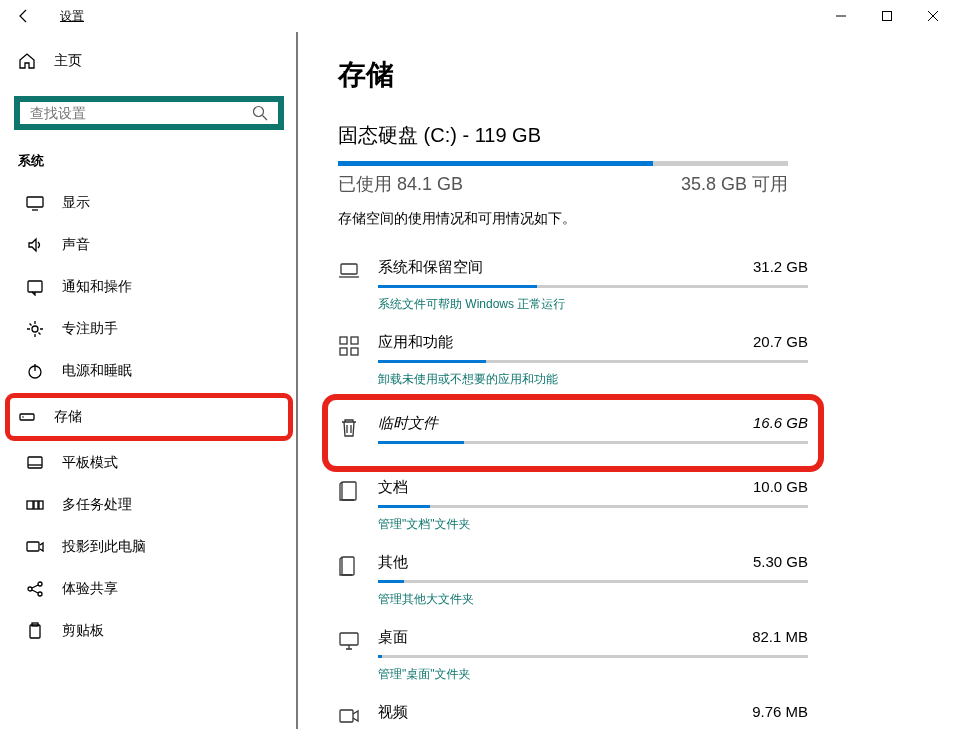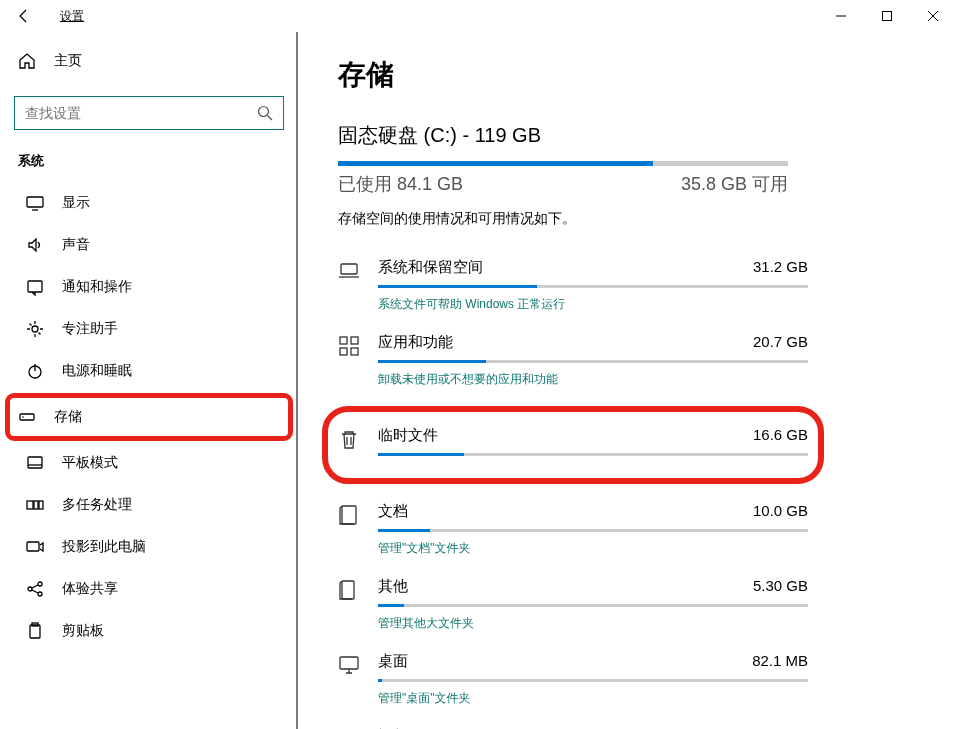--- a/index.html
+++ b/index.html
@@ -11,39 +11,39 @@
 .window-title { font-size: 12px; }
 .window-controls { display: flex; }
 .win-btn { width: 46px; height: 32px; display: flex; align-items: center; justify-content: center; cursor: pointer; }
 .win-btn svg { width: 10px; height: 10px; }
 
 .content { display: flex; height: calc(100% - 32px); }
 
 .sidebar { width: 298px; padding: 12px 0 0 0; position: relative; }
 .home-link { display: flex; align-items: center; gap: 18px; padding: 8px 18px; margin-bottom: 18px; cursor: pointer; font-size: 14px; }
 .home-icon { width: 18px; height: 18px; }
-.search-box { margin: 0 14px 22px 14px; border: 1px solid #0f766e; height: 34px; display: flex; align-items: center; padding: 0 10px; }
+.search-box { margin: 0 14px 22px 14px; border: 6px solid #0f766e; height: 34px; display: flex; align-items: center; padding: 0 10px; }
 .search-input { flex: 1; border: none; outline: none; font-size: 14px; background: transparent; }
 .search-icon { width: 16px; height: 16px; }
 .nav-header { font-size: 13px; font-weight: bold; padding: 0 18px 12px 18px; }
 .nav-item { display: flex; align-items: center; gap: 18px; padding: 12px 18px; cursor: pointer; font-size: 14px; margin-left: 8px; }
 .nav-item.highlighted { outline: 5px solid #e8241a; outline-offset: -2px; border-radius: 6px; margin: 4px 8px 4px 8px; padding: 12px 10px; }
 .nav-icon { width: 18px; height: 18px; flex-shrink: 0; }
 .divider-line { position: absolute; right: 0; top: 0; bottom: 0; width: 2px; background: #7a7a7a; }
 
 .main { flex: 1; padding: 24px 40px 0 40px; overflow-y: auto; }
 .page-title { font-size: 28px; font-weight: 600; margin-bottom: 28px; }
 .drive-label { font-size: 20px; margin-bottom: 12px; font-weight: 400; }
 .usage-bar { width: 100%; max-width: 450px; height: 5px; background: #ccc; position: relative; margin-bottom: 6px; }
 .usage-bar-fill { height: 100%; background: #0078d4; }
 .usage-text { display: flex; justify-content: space-between; max-width: 450px; font-size: 18px; color: #555; margin-bottom: 14px; }
 .desc-text { font-size: 14px; margin-bottom: 20px; }
 
 .category { display: flex; align-items: flex-start; gap: 18px; padding: 10px 0; cursor: pointer; max-width: 470px; position: relative; }
-.category.highlighted { outline: 6px solid #e8241a; border-radius: 20px; padding: 14px 10px; margin: 14px -10px; max-width: 490px; }
+.category.highlighted { outline: 6px solid #e8241a; border-radius: 8px; padding: 14px 10px; margin: 2px -10px; max-width: 490px; font-style: italic; }
 .cat-icon { width: 22px; height: 22px; margin-top: 2px; flex-shrink: 0; }
 .cat-body { flex: 1; }
 .cat-header { display: flex; justify-content: space-between; align-items: baseline; margin-bottom: 8px; }
 .cat-title { font-size: 15px; }
 .cat-size { font-size: 15px; text-align: center; }
 .cat-bar { width: 100%; height: 3px; background: #ccc; margin-bottom: 8px; }
 .cat-bar-fill { height: 100%; background: #0078d4; }
 .cat-desc { font-size: 12px; color: #0f766e; }
 </style>
 </head>

